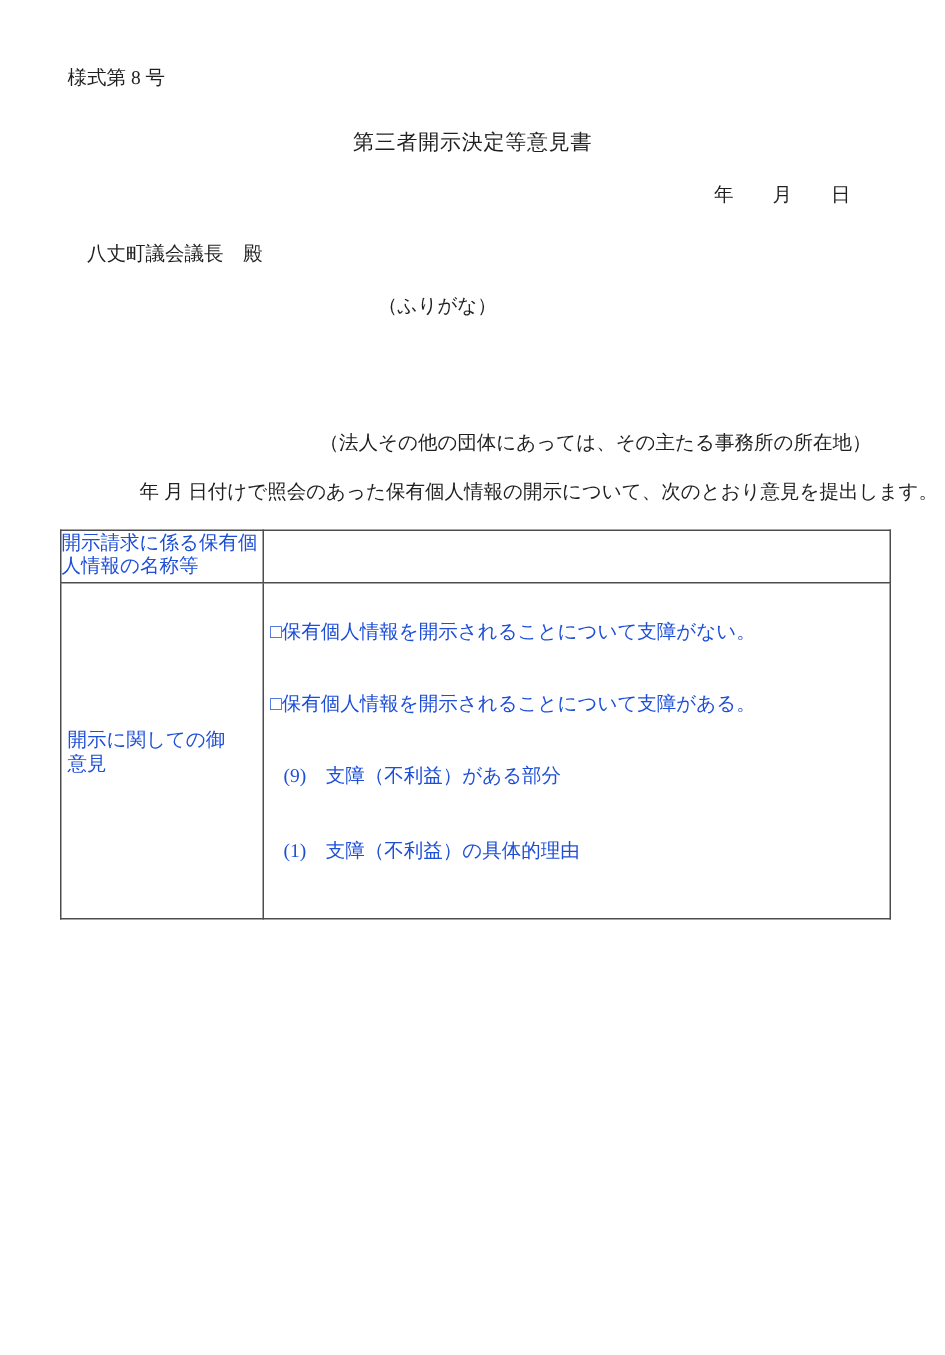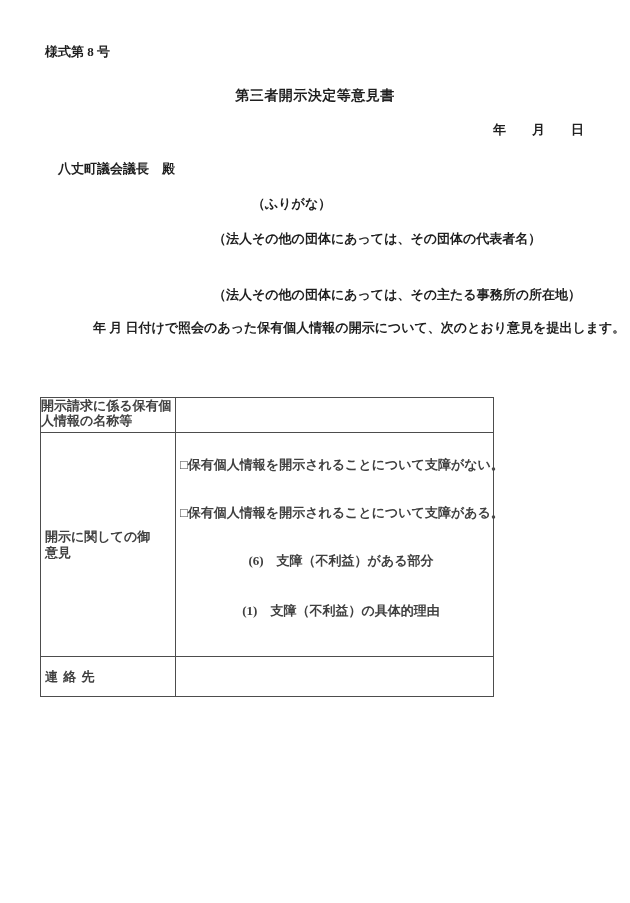--- a/index.html
+++ b/index.html
@@ -8,26 +8,25 @@
     position: relative;
     width: 630px;
     height: 903px;
     margin: 0 auto;
     background: #ffffff;
     color: #1f1f1f;
     font-family: "Liberation Serif", "DejaVu Serif", serif;
     font-size: 13px;
     line-height: 1.18;
     overflow: hidden;
-    font-weight: bold;
   }
   .abs { position: absolute; white-space: pre-line; }
   .form-number   { left: 45px;  top: 44px; }
   .form-title    { left: 0; right: 0; top: 88px; text-align: center; font-size: 14px; letter-spacing: 0.5px; }
-  .date-line     { right: 46px; top: 122px; text-align: right; }
+  .date-line     { right: 63px; top: 122px; text-align: right; }
   .addressee     { left: 58px;  top: 161px; text-align: center; }
 
   .furigana      { left: 252px; top: 196px; }
   .name-underline, .address-underline {
     position: absolute;
     left: 207px;
     width: 371px;
     height: 17px;
     border-bottom: 1px solid #3d3d3d;
   }
@@ -35,41 +34,40 @@
   .address-underline { top: 268px; }
   .field-label { padding-left: 3px; white-space: pre; }
   .name-note     { left: 213px; top: 231px; }
   .address-note  { left: 213px; top: 287px; }
   .declaration   { left: 93px;  top: 320px; white-space: pre; }
 
   .opinion-table {
     position: absolute;
     left: 40px;
     top: 353px;
-    width: 454px;
+    width: 554px;
     border-collapse: collapse;
     table-layout: fixed;
     font-size: 13px;
-    color: #404040;
-    margin-top: 44px;
+    color: #1d4ed8;
   }
   .opinion-table td {
     border: 1px solid #4d4d4d;
     vertical-align: top;
     padding: 0;
   }
   .col-header { width: 135px; }
   .row1 td { height: 35px; }
   .row2 td { height: 224px; }
   .row3 td { height: 40px; }
   .hdr-cell { padding: 2px 2px 0 4px; white-space: pre-line; }
   .mid-cell  { vertical-align: middle !important; }
   .row2 .hdr-cell.mid-cell { padding: 0 16px 0 4px; }
   .row3 .hdr-cell.mid-cell { padding: 0 2px 0 4px; letter-spacing: 1px; }
-  .opinion-cell { padding-left: 4px !important; text-align: center; }
+  .opinion-cell { padding-left: 4px !important; }
   .opt-line { white-space: pre; }
   .opt1 { margin-top: 24px; }
   .opt2 { margin-top: 33px; }
   .item-line { white-space: pre; margin-left: 9px; }
   .it1 { margin-top: 32px; }
   .it2 { margin-top: 35px; }
 </style>
 </head>
 <body>
 
@@ -78,42 +76,37 @@
   <div class="abs form-number">様式第 8 号</div>
 
   <div class="abs form-title">第三者開示決定等意見書</div>
 
   <div class="abs date-line">年　　月　　日</div>
 
   <div class="abs addressee">八丈町議会議長　殿</div>
 
   <div class="abs furigana">（ふりがな）</div>
 
-  <div class="abs name-note">（法人その他の団体にあっては、その団体の代表者名）</div>
 
   <div class="abs address-note">（法人その他の団体にあっては、その主たる事務所の所在地）</div>
 
   <div class="abs declaration">年 月 日付けで照会のあった保有個人情報の開示について、次のとおり意見を提出します。</div>
 
   <table class="opinion-table">
     <tbody>
         <tr class="row1">
       <td class="col-header hdr-cell">開示請求に係る保有個
 人情報の名称等</td>
       <td></td>
     </tr>
     <tr class="row2">
       <td class="col-header hdr-cell mid-cell">開示に関しての御意見</td>
       <td class="opinion-cell">
         <div class="opt-line opt1"><span>□</span><span>保有個人情報を開示されることについて支障がない。</span></div>
         <div class="opt-line opt2"><span>□</span><span>保有個人情報を開示されることについて支障がある。</span></div>
-        <div class="item-line it1">(6)　支障（不利益）がある部分</div>
+        <div class="item-line it1">(9)　支障（不利益）がある部分</div>
         <div class="item-line it2">(1)　支障（不利益）の具体的理由</div>
       </td>
-    </tr>
-    <tr class="row3">
-      <td class="col-header hdr-cell mid-cell">連 絡 先</td>
-      <td></td>
     </tr>
   </tbody>
     </table>
 
 </div>
 
 </body></html>

